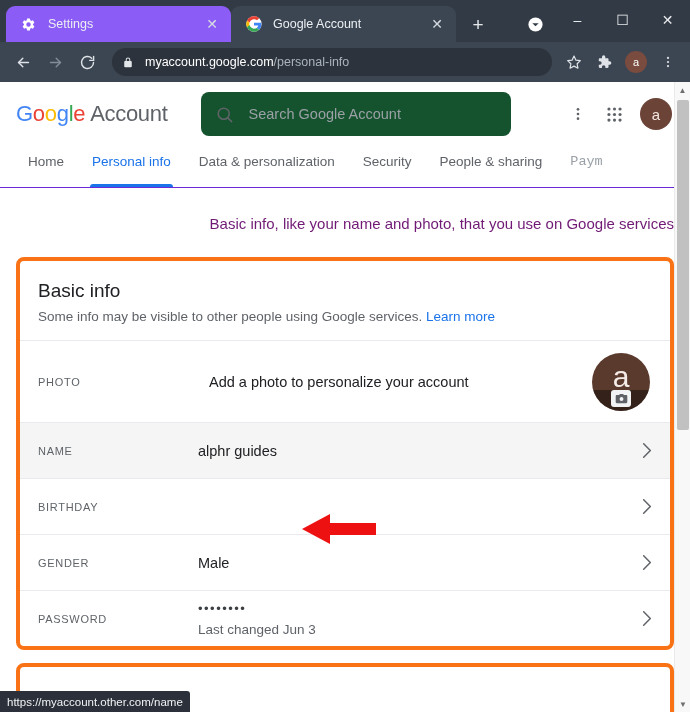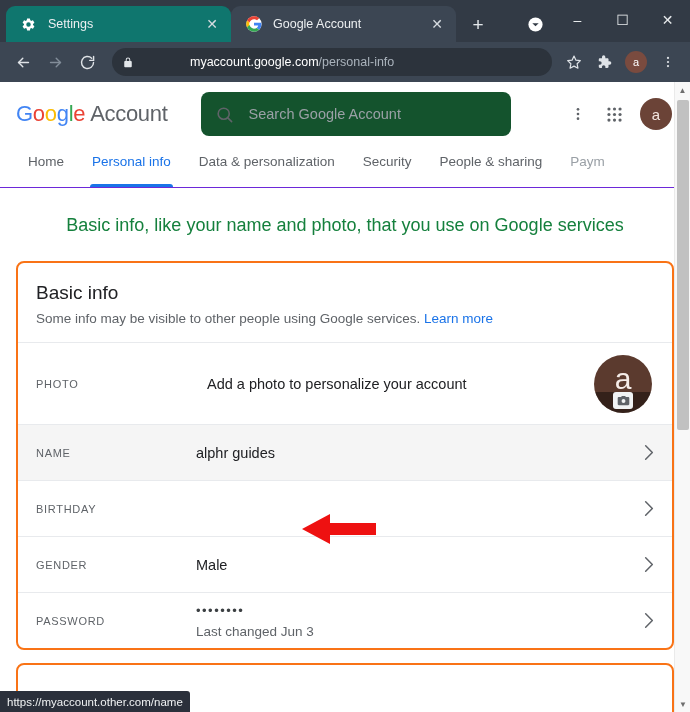--- a/index.html
+++ b/index.html
@@ -29,21 +29,21 @@
   .tab {
     height: 36px;
     width: 225px;
     display: flex;
     align-items: center;
     padding: 0 10px 0 14px;
     border-radius: 9px 9px 0 0;
     position: relative;
     cursor: default;
   }
-  .tab.inactive { background: #0f766e; justify-content: space-between; }
+  .tab.inactive { background: #8b5cf6; justify-content: space-between; }
   .tab.active { background: #3c4653; }
   .tab-favicon {
     width: 17px; height: 17px;
     flex: 0 0 17px;
     margin-right: 11px;
     display: flex; align-items: center; justify-content: center;
   }
   .tab-title {
     flex: 1 1 auto;
     color: #eceff1;
@@ -111,21 +111,20 @@
   #omnibox {
     flex: 1 1 auto;
     height: 28px;
     background: #2c333c;
     border-radius: 14px;
     display: flex;
     align-items: center;
     padding: 0 10px;
     margin: 0 6px 0 8px;
     min-width: 0;
-    gap: 45px;
   }
   #lock-icon { flex: 0 0 14px; margin-right: 9px; display:flex; }
   #omnibox-url {
     font-size: 12.5px;
     color: #ffffff;
     white-space: nowrap;
     overflow: hidden;
     text-overflow: ellipsis;
   }
   #omnibox-url .dim { color: #aab3bc; }
@@ -230,34 +229,34 @@
   }
   .ga-nav-item.active { color: #1a73e8; }
   .ga-nav-item.active::after {
     content: "";
     position: absolute;
     left: 12px; right: 12px; bottom: 0;
     height: 3px;
     background: #1a73e8;
     border-radius: 3px 3px 0 0;
   }
-  .ga-nav-item.clipped { color: #9aa0a6; }
+  .ga-nav-item.clipped { color: #9aa0a6; font-family: Liberation Mono, monospace; }
 
   
   #ga-content {
     padding: 0 16px;
   }
   #page-subtitle {
-    text-align: center;
-    color: #15803d;
-    font-size: 18px;
+    text-align: right;
+    color: #701a75;
+    font-size: 15px;
     padding: 27px 0 25px 0;
   }
   .card {
-    border: 2px solid #f97316;
+    border: 4px solid #f97316;
     border-radius: 8px;
     background: #fff;
   }
   #card-basic-info { margin-bottom: 13px; }
   .card-head {
     padding: 19px 18px 16px 18px;
   }
   #basic-info-title {
     font-size: 19px;
     color: #202124;

